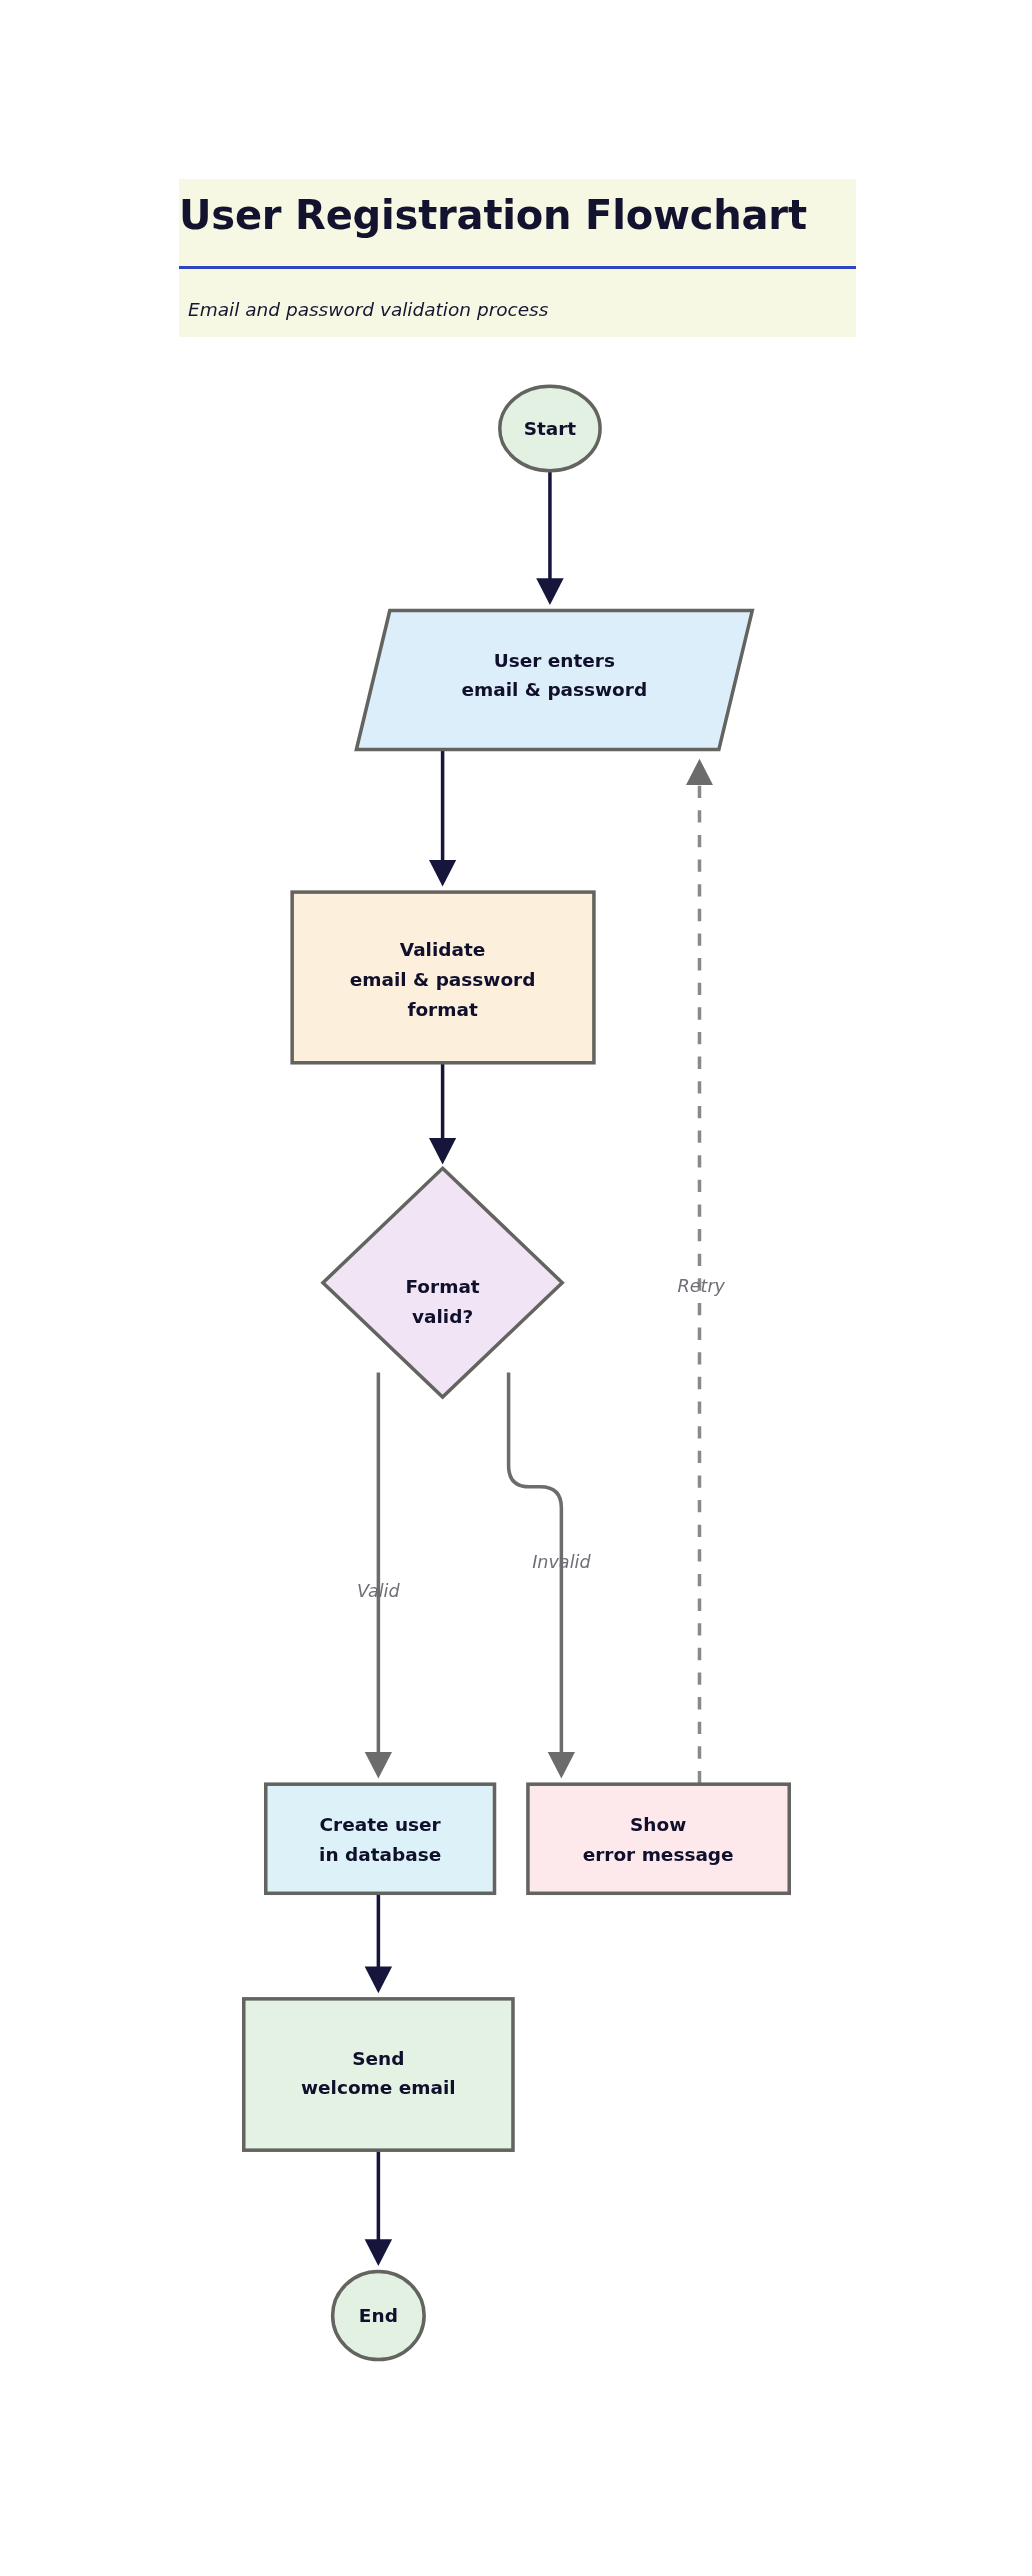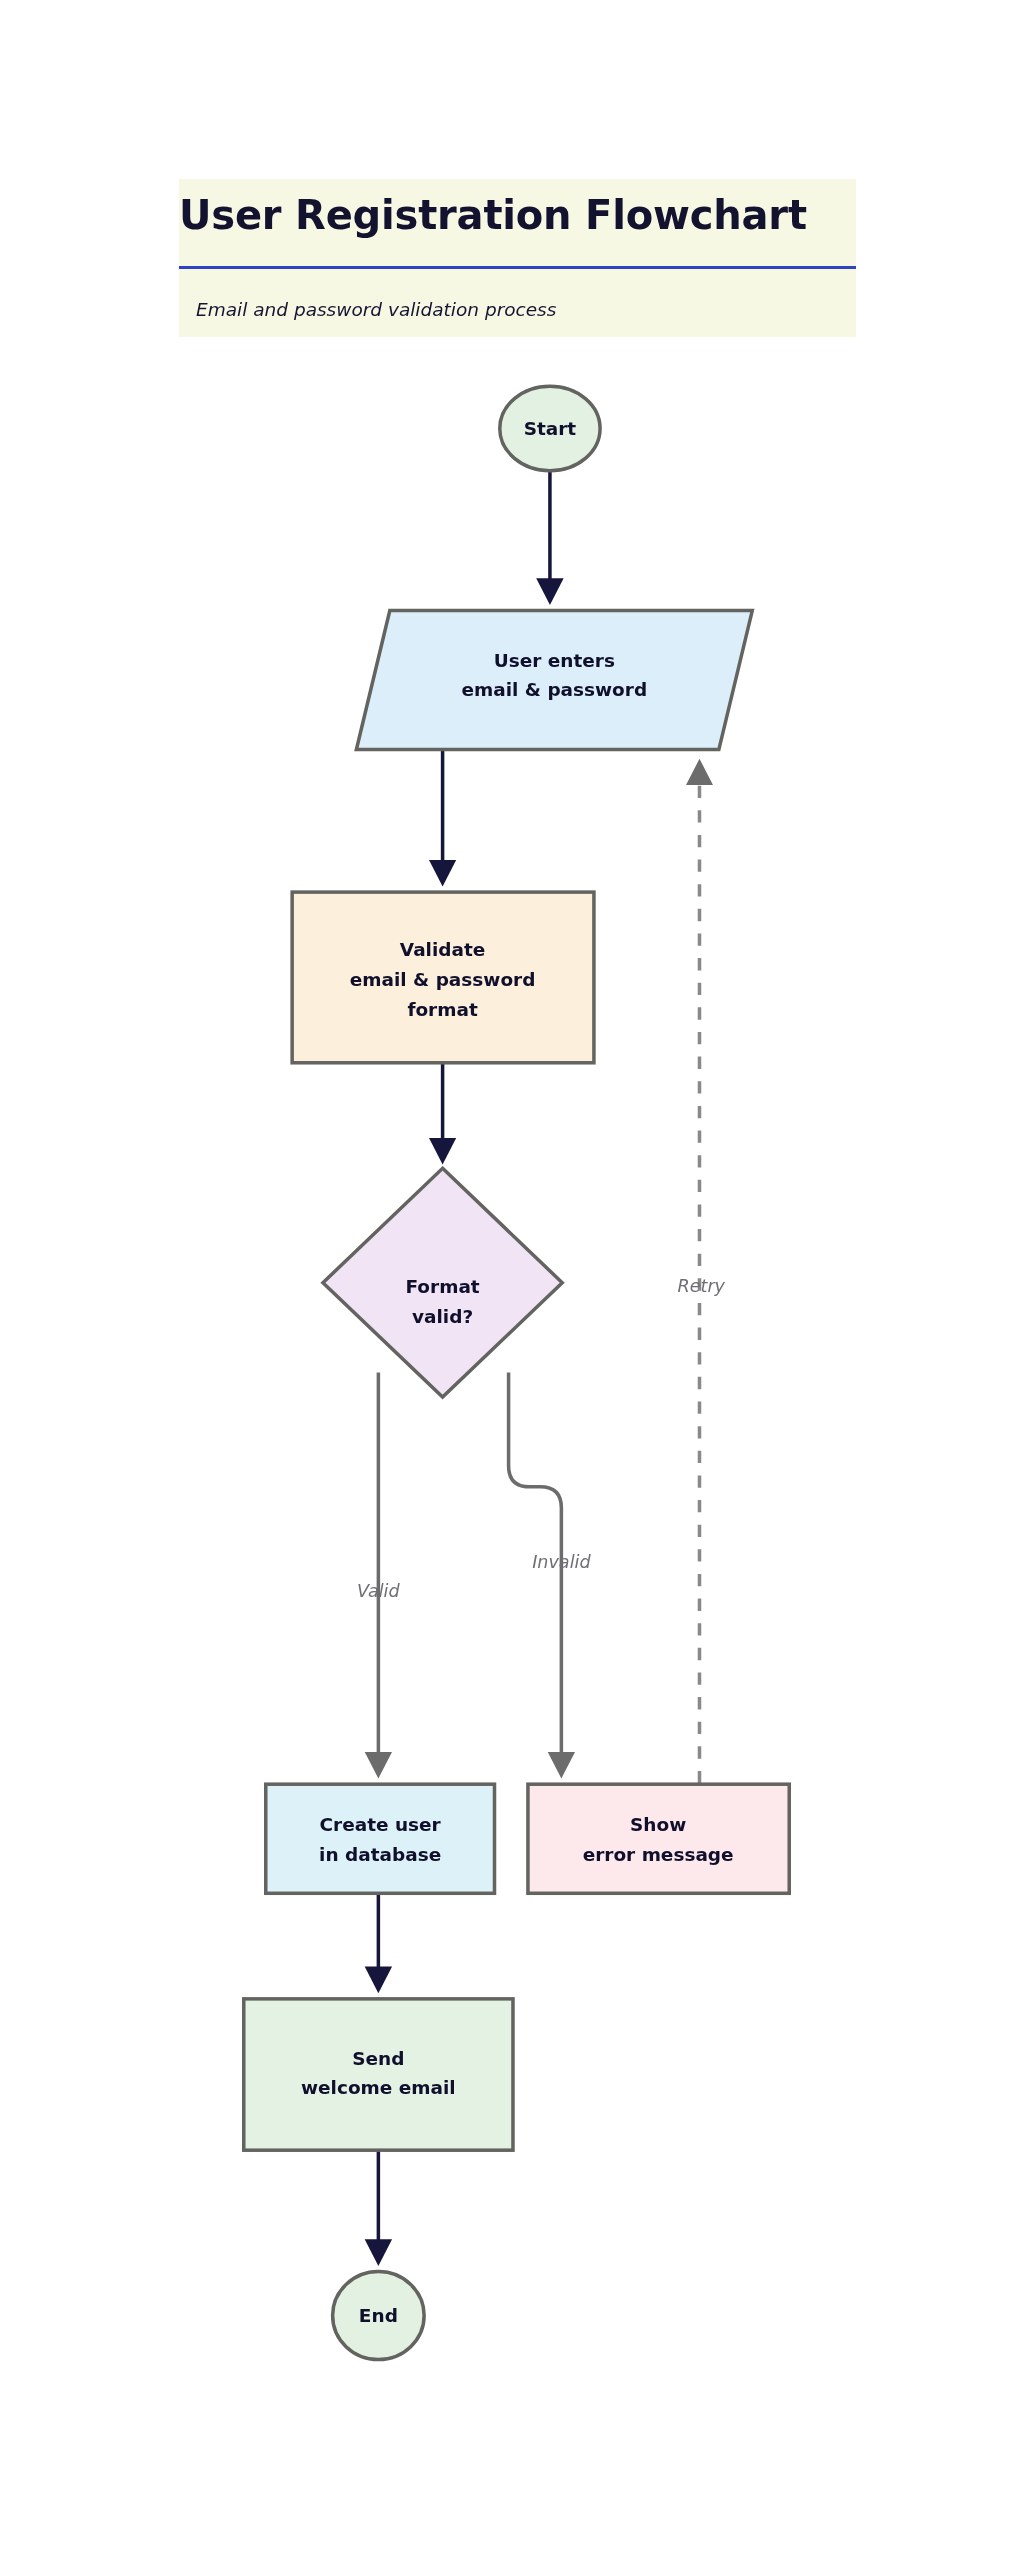--- a/index.html
+++ b/index.html
@@ -53,21 +53,21 @@
   .hdr-rule {
     position: absolute;
     left: 179px;
     top: 266px;
     width: 677px;
     height: 2.6px;
     background: #2f44c4;
   }
   .hdr-sub {
     position: absolute;
-    left: 184px;
+    left: 176px;
     top: 299px;
     width: 677px;
     height: 26px;
     font-size: 18.5px;
     font-style: italic;
     font-weight: 400;
     color: #161632;
     white-space: nowrap;
     padding-left: 12px;
   }

